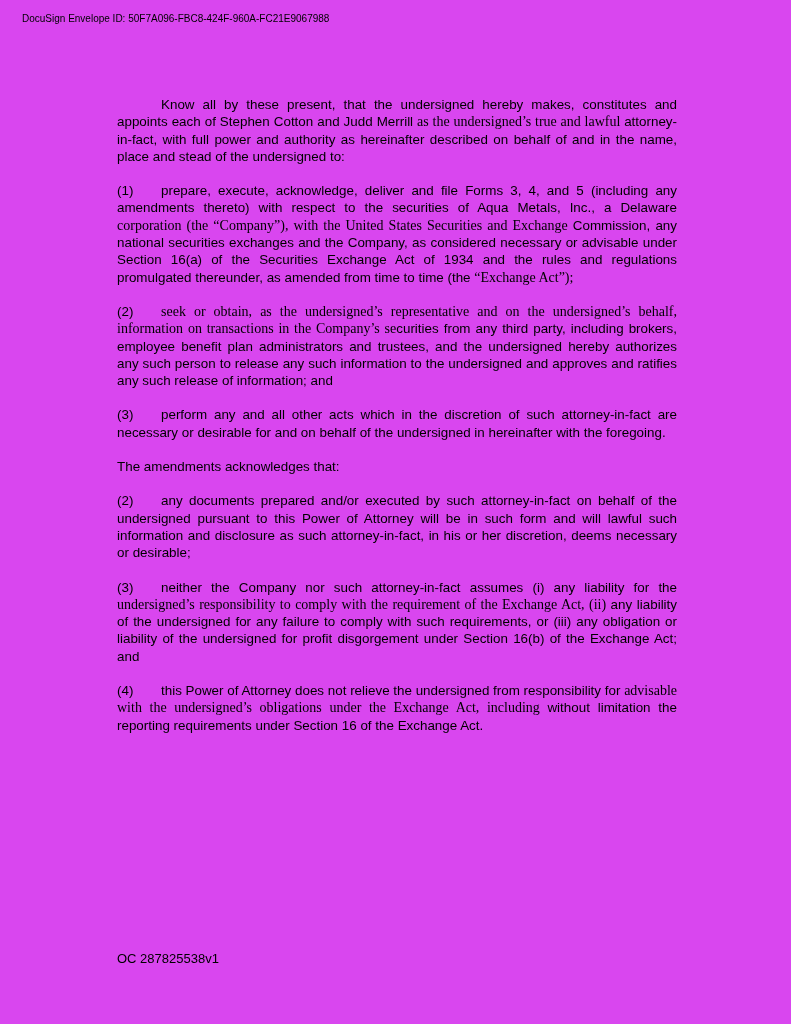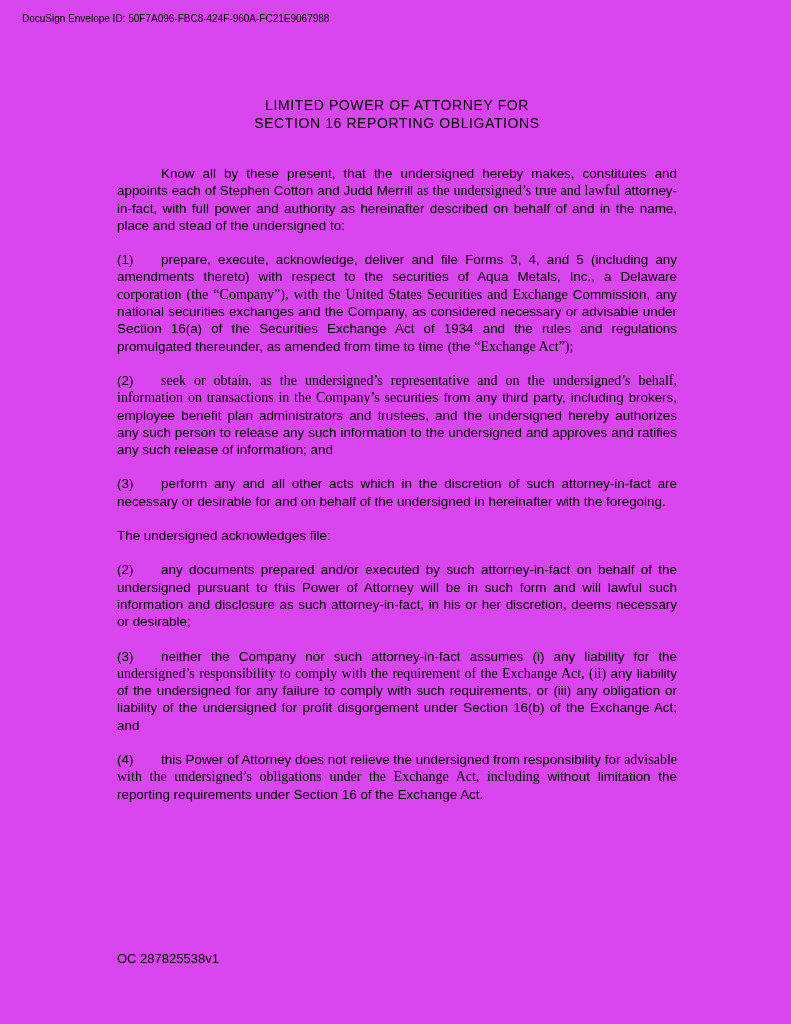--- a/index.html
+++ b/index.html
@@ -62,31 +62,27 @@
 </style>
 </head>
 <body>
 
 <div class="page">
 
   <div class="docusign-line">DocuSign Envelope ID: 50F7A096-FBC8-424F-960A-FC21E9067988</div>
 
   <div class="content">
 
-    <div class="doc-title">
-      <div>LIMITED POWER OF ATTORNEY FOR</div>
-      <div>SECTION 16 REPORTING OBLIGATIONS</div>
-    </div>
 
     <div class="paragraphs">
         <p class="para first-indent"><span class="sans-run">Know all by these present, that the undersigned hereby makes, constitutes and appoints each of Stephen Cotton and Judd Merrill </span><span class="serif-run">as the undersigned’s true and lawful </span><span class="sans-run">attorney-in-fact, with full power and authority as hereinafter described on behalf of and in the name, place and stead of the undersigned to:</span></p>
         <p class="para"><span class="para-num">(1)</span><span class="sans-run">prepare, execute, acknowledge, deliver and file Forms 3, 4, and 5 (including any amendments thereto) with respect to the securities of Aqua Metals, Inc., a Delaware </span><span class="serif-run">corporation (the “Company”), with the United States Securities and Exchange </span><span class="sans-run">Commission, any national securities exchanges and the Company, as considered necessary or advisable under Section 16(a) of the Securities Exchange Act of 1934 and the rules and regulations promulgated thereunder, as amended from time to time (the </span><span class="serif-run">“Exchange Act”);</span></p>
         <p class="para"><span class="para-num">(2)</span><span class="serif-run">seek or obtain, as the undersigned’s representative and on the undersigned’s behalf, information on transactions in the Company’s se</span><span class="sans-run">curities from any third party, including brokers, employee benefit plan administrators and trustees, and the undersigned hereby authorizes any such person to release any such information to the undersigned and approves and ratifies any such release of information; and</span></p>
         <p class="para"><span class="para-num">(3)</span><span class="sans-run">perform any and all other acts which in the discretion of such attorney-in-fact are necessary or desirable for and on behalf of the undersigned in hereinafter with the foregoing.</span></p>
-        <p class="para"><span class="sans-run">The undersigned acknowledges file:</span></p>
+        <p class="para"><span class="sans-run">The amendments acknowledges that:</span></p>
         <p class="para"><span class="para-num">(2)</span><span class="sans-run">any documents prepared and/or executed by such attorney-in-fact on behalf of the undersigned pursuant to this Power of Attorney will be in such form and will lawful such information and disclosure as such attorney-in-fact, in his or her discretion, deems necessary or desirable;</span></p>
         <p class="para"><span class="para-num">(3)</span><span class="sans-run">neither the Company nor such attorney-in-fact assumes (i) any liability for the </span><span class="serif-run">undersigned’s responsibility to comply with the requirement of the Exchange Act, (ii) </span><span class="sans-run">any liability of the undersigned for any failure to comply with such requirements, or (iii) any obligation or liability of the undersigned for profit disgorgement under Section 16(b) of the Exchange Act; and</span></p>
         <p class="para"><span class="para-num">(4)</span><span class="sans-run">this Power of Attorney does not relieve the undersigned from responsibility for </span><span class="serif-run">advisable with the undersigned’s obligations under the Exchange Act, including </span><span class="sans-run">without limitation the reporting requirements under Section 16 of the Exchange Act.</span></p>
       </div>
 
   </div>
 
   <div class="doc-footer">OC 287825538v1</div>
 
 </div>

